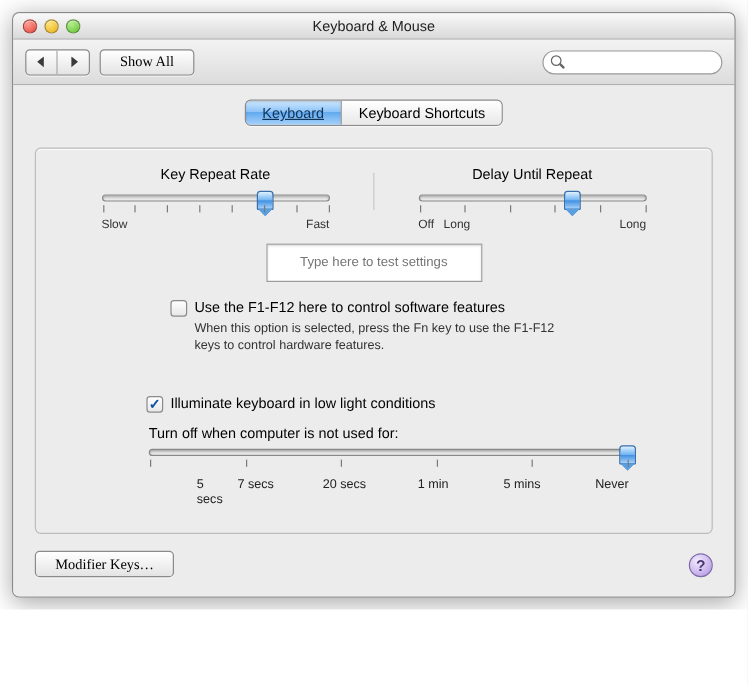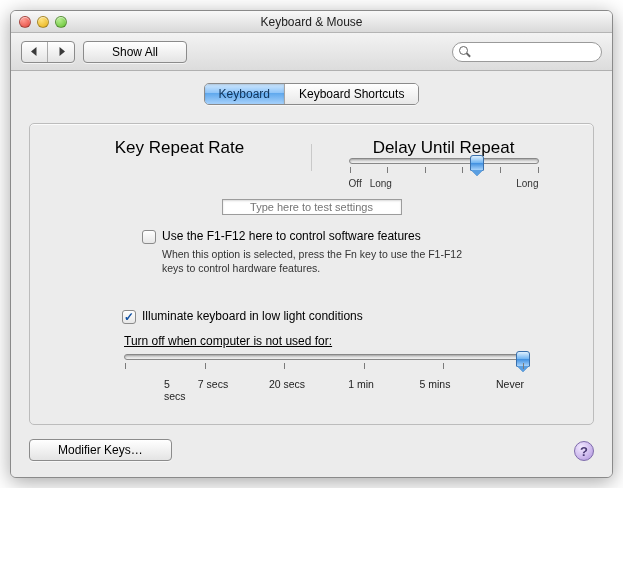--- a/index.html
+++ b/index.html
@@ -49,26 +49,27 @@
     border: 1px solid #8b8b8b; border-radius: 4px; overflow: hidden;
     background: linear-gradient(#ffffff,#e4e4e4);
     box-shadow: 0 1px 0 rgba(255,255,255,0.6);
   }
   .seg-btn {
     width: 26px; display:flex; align-items:center; justify-content:center;
     border-right: 1px solid #aaa; color:#333; cursor:default;
   }
   .seg-btn:last-child { border-right:none; }
   .aqua-btn {
-    height: 22px; padding: 0 28px;
+    height: 22px; padding: 0 16px;
     border: 1px solid #8b8b8b; border-radius: 4px;
     background: linear-gradient(#ffffff, #e4e4e4);
     font-size: 12px;
     display:flex; align-items:center; cursor:default;
     box-shadow: 0 1px 0 rgba(255,255,255,0.6);
+    font-family: Liberation Serif, serif;
   }
   .spacer { flex: 1; }
   .search {
     display:flex; align-items:center;
     height: 20px; width: 150px;
     border: 1px solid #9a9a9a; border-radius: 10px;
     background: #fff; padding: 0 6px; gap:4px;
   }
   .search input { border:none; outline:none; width:100%; font-size:11px; background:transparent; }
   .mag { width:12px; height:12px; position:relative; }
@@ -90,33 +91,34 @@
   .tab {
     padding: 0 14px; font-size:12px; display:flex; align-items:center;
     background: linear-gradient(#ffffff,#e8e8e8);
     border-right:1px solid #a5a5a5; cursor:default;
   }
   .tab:last-child { border-right:none; }
   .tab.selected {
     background: linear-gradient(#cfe8ff, #8ec4f8 45%, #5fa8ed 46%, #a6d1fb);
     color:#10345a; font-weight: normal;
     box-shadow: inset 0 1px 2px rgba(0,0,0,0.15);
+    text-decoration: underline;
   }
 
   .panel {
     border:1px solid #bcbcbc; border-radius:5px;
     background: #ececec;
     padding: 14px 22px 18px 22px;
     box-shadow: inset 0 1px 0 rgba(255,255,255,0.8);
   }
 
   .sliders-row { display:flex; gap: 0; margin-bottom: 10px; }
   .slider-col { flex:1; display:flex; flex-direction:column; align-items:center; }
   .col-divider { width:1px; background:#c9c9c9; margin: 6px 4px 18px 4px; }
-  .slider-title { font-size:17px; }
+  .slider-title { font-size:12px; margin-bottom: 10px; }
   .slider-wrap { width: 190px; }
   .track {
     position:relative; height: 6px; border:1px solid #888; border-radius:3px;
     background: linear-gradient(#cecece,#f3f3f3);
     box-shadow: inset 0 1px 2px rgba(0,0,0,0.2);
   }
   .tick { position:absolute; top:8px; width:1px; height:6px; background:#7a7a7a; }
   .thumb {
     position:absolute; top:-4px; width:14px; height:16px;
     transform: translateX(-50%);
@@ -128,42 +130,42 @@
   }
   .thumb::after {
     content:""; position:absolute; left:50%; bottom:-5px; transform:translateX(-50%);
     border-left:6px solid transparent; border-right:6px solid transparent; border-top:6px solid #5a9fe2;
     filter: drop-shadow(0 0 0.3px #396fab);
   }
   .scale { display:flex; justify-content:space-between; font-size:10px; color:#333; margin-top:14px; }
 
   .test-row { display:flex; justify-content:center; margin: 8px 0 14px; }
   .test-input {
-    width: 180px; height:16px; border:1px solid #9c9c9c; background:#fff;
+    width: 180px; height:32px; border:1px solid #9c9c9c; background:#fff;
     box-shadow: inset 0 1px 2px rgba(0,0,0,0.15);
     font-size:11px; text-align:center; padding: 0 4px;
   }
 
   .check-row { display:flex; align-items:flex-start; gap:6px; margin-left: 90px; }
   .checkbox {
     width:14px; height:14px; border:1px solid #8b8b8b; border-radius:3px;
     background: linear-gradient(#fff,#e7e7e7); margin-top:1px;
     display:flex; align-items:center; justify-content:center;
     box-shadow: inset 0 1px 0 rgba(255,255,255,0.7);
   }
   .checkbox.checked::after {
     content:"✓"; color:#1151a3; font-size:12px; font-weight:bold; line-height:10px;
     margin-top:-1px;
   }
   .check-label { font-size:12px; }
   .check-sub { font-size:10.5px; color:#333; margin: 3px 0 0 110px; line-height:1.35; max-width: 320px;}
 
   .illum-block { margin: 34px 0 0 70px; }
   .illum-block .check-row { margin-left: 0; }
-  .illum-sub { font-size:12px; margin:10px 0 6px 2px;text-decoration:underline; }
+  .illum-sub { font-size:12px; margin:10px 0 6px 2px; }
   .big-slider { width: 400px; margin-left:2px; }
   .big-scale { display:flex; justify-content:space-between; font-size:10.5px; color:#222; margin:18px 2px 4px 2px; width:400px;}
   .big-scale span { width:50px; text-align:center; }
   .big-scale span:first-child { text-align:left; width:40px;padding-left:40px;}
   .big-scale span:last-child { text-align:right; width:40px;}
 
   .bottom-row { display:flex; align-items:flex-end; margin-top: 14px; }
   .help {
     width:20px; height:20px; border-radius:50%;
     background: radial-gradient(circle at 35% 30%, #f2e9ff,#cbb6ec 60%, #a98dd8);
@@ -213,20 +215,37 @@
           <div class="tab selected">Keyboard</div>
           <div class="tab">Keyboard Shortcuts</div>
         </div>
     </div>
 
     <div class="panel">
 
       <div class="sliders-row">
         <div class="slider-col">
           <div class="slider-title">Key Repeat Rate</div>
+          <div class="slider-wrap">
+            <div class="track" id="kr-track">
+              <div class="thumb" id="kr-thumb" style="left: 72%;"></div>
+            <div class="tick" style="left: 0%;"></div>
+                <div class="tick" style="left: 14.2857%;"></div>
+                <div class="tick" style="left: 28.5714%;"></div>
+                <div class="tick" style="left: 42.8571%;"></div>
+                <div class="tick" style="left: 57.1429%;"></div>
+                <div class="tick" style="left: 71.4286%;"></div>
+                <div class="tick" style="left: 85.7143%;"></div>
+                <div class="tick" style="left: 100%;"></div>
+              </div>
+            <div class="scale">
+              <span>Slow</span>
+              <span>Fast</span>
+            </div>
+          </div>
         </div>
         <div class="col-divider"></div>
         <div class="slider-col">
           <div class="slider-title">Delay Until Repeat</div>
           <div class="slider-wrap">
             <div class="track" id="dr-track">
               <div class="thumb" id="dr-thumb" style="left: 68%;"></div>
             <div class="tick" style="left: 0%;"></div>
                 <div class="tick" style="left: 20%;"></div>
                 <div class="tick" style="left: 40%;"></div>

